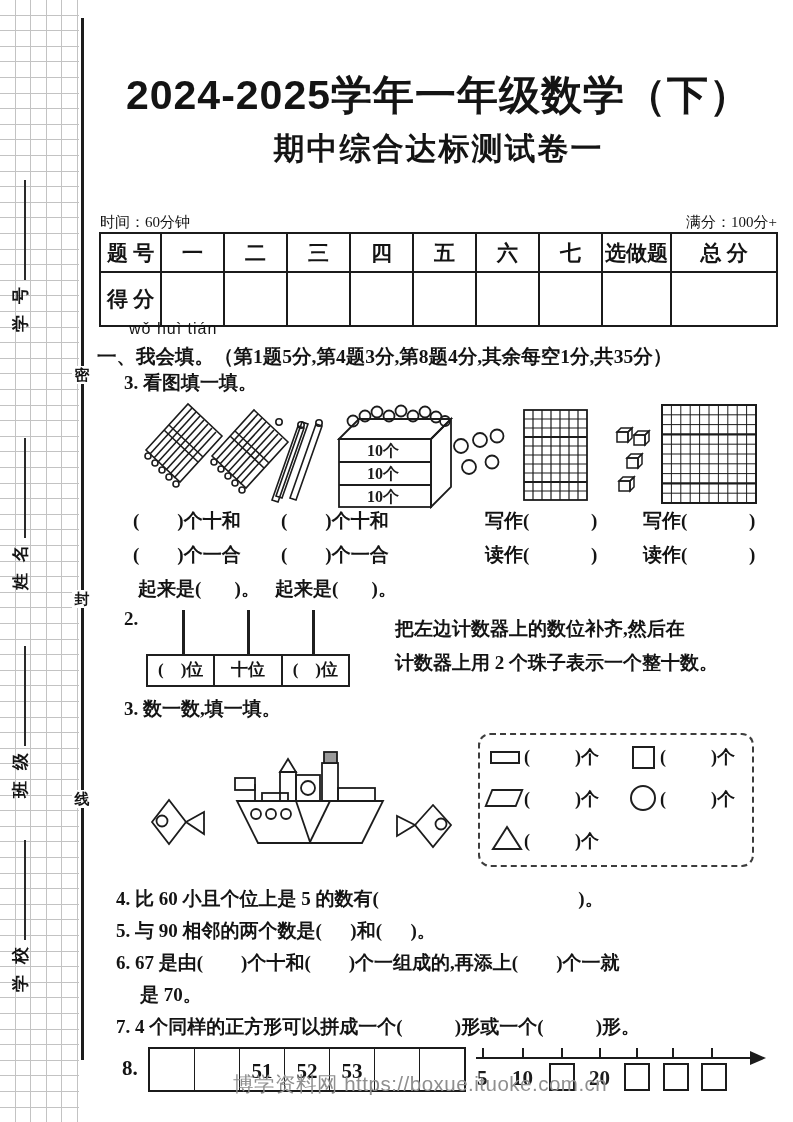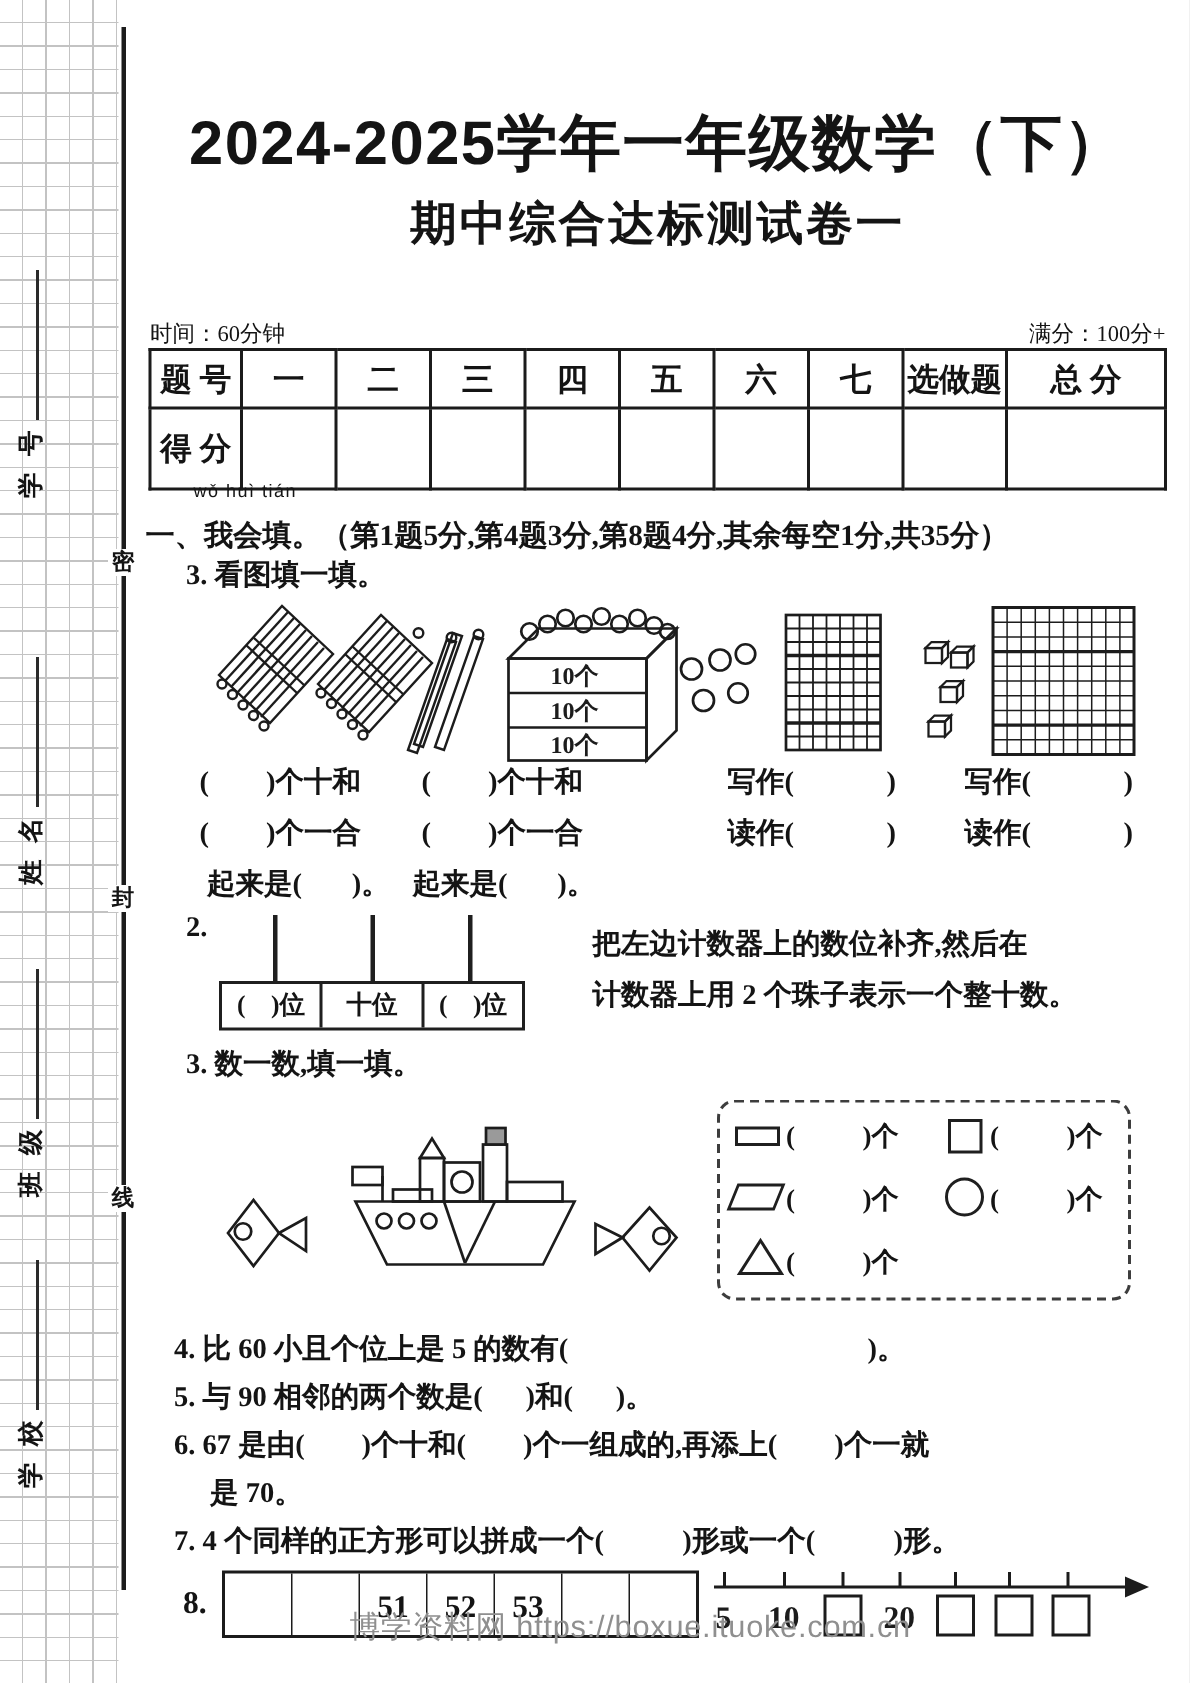--- a/index.html
+++ b/index.html
@@ -25,21 +25,21 @@
       font-weight:bold;font-size:41px;letter-spacing:1px;}
   .t2{left:97px;top:128px;width:683px;text-align:center;font-family:Liberation Sans, sans-serif;
       font-weight:bold;font-size:31px;letter-spacing:2px;}
   .meta-row{left:100px;top:213px;width:677px;display:flex;justify-content:space-between;
             font-size:15px;font-weight:normal;}
   
   table.score{border-collapse:collapse;table-layout:fixed;}
   table.score td{border:2.2px solid #1b1b1b;text-align:center;font-size:21px;
                  font-weight:bold;padding:0;}
   
-  .pinyin{left:129px;top:320px;font-family:"Liberation Sans",sans-serif;font-size:12px;
+  .pinyin{left:129px;top:320px;font-family:"Liberation Sans",sans-serif;font-size:16px;
           letter-spacing:1px;}
   .sec{left:97px;top:343px;width:690px;font-size:19.5px;font-weight:bold;}
   .q{font-size:19px;font-weight:bold;}
   .counter-box{left:146px;top:654px;width:200px;height:29px;border:2px solid #1f1f1f;
                display:flex;}
   .counter-box .cell{flex:1;border-left:2px solid #1f1f1f;text-align:center;
                      font-size:17px;font-weight:bold;line-height:27px;white-space:pre;}
   .counter-box .cell:first-child{border-left:none;}
   .rod{width:2.5px;height:45px;background:#1f1f1f;top:610px;}
   .dash-box{left:478px;top:733px;width:276px;height:134px;border:2.5px dashed #3d3d3d;

